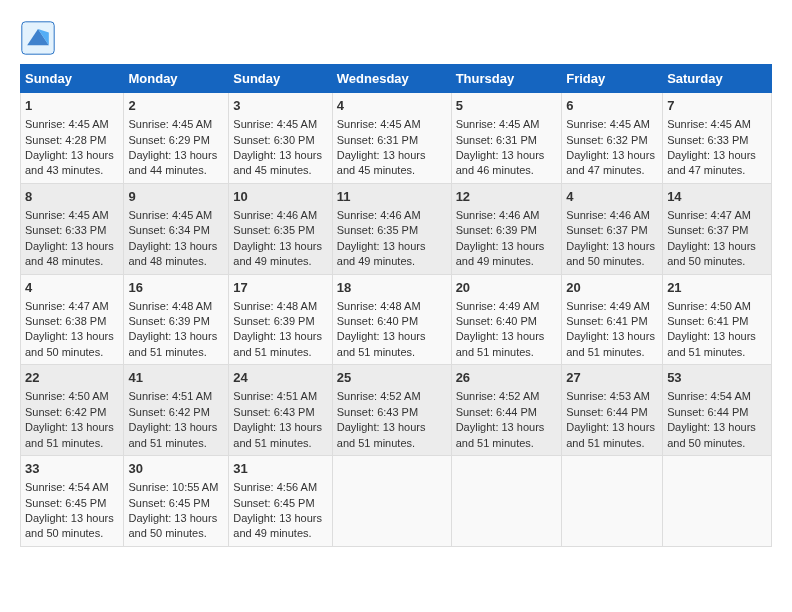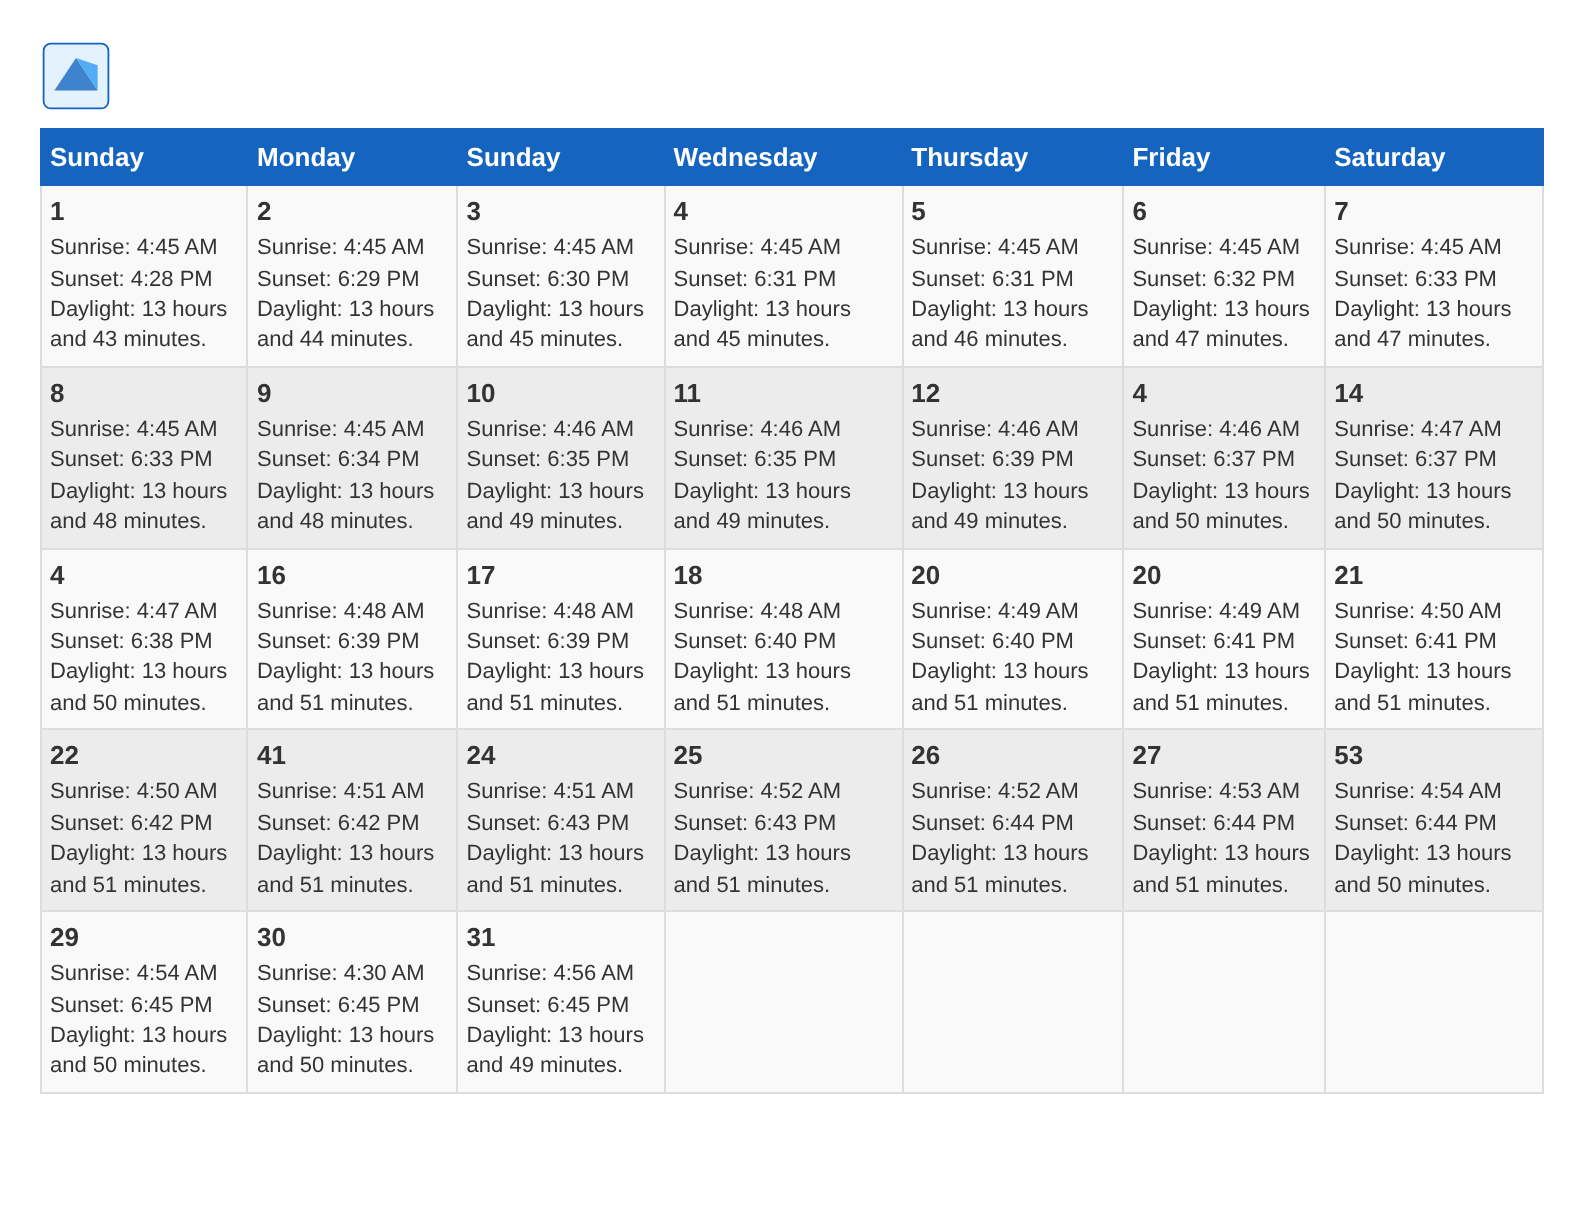--- a/index.html
+++ b/index.html
@@ -150,22 +150,22 @@
       <tr>
         <td><span class="day-num">22</span><span>Sunrise: 4:50 AM</span><br><span>Sunset: 6:42 PM</span><br><span>Daylight: 13 hours and 51 minutes.</span></td>
         <td><span class="day-num">41</span><span>Sunrise: 4:51 AM</span><br><span>Sunset: 6:42 PM</span><br><span>Daylight: 13 hours and 51 minutes.</span></td>
         <td><span class="day-num">24</span><span>Sunrise: 4:51 AM</span><br><span>Sunset: 6:43 PM</span><br><span>Daylight: 13 hours and 51 minutes.</span></td>
         <td><span class="day-num">25</span><span>Sunrise: 4:52 AM</span><br><span>Sunset: 6:43 PM</span><br><span>Daylight: 13 hours and 51 minutes.</span></td>
         <td><span class="day-num">26</span><span>Sunrise: 4:52 AM</span><br><span>Sunset: 6:44 PM</span><br><span>Daylight: 13 hours and 51 minutes.</span></td>
         <td><span class="day-num">27</span><span>Sunrise: 4:53 AM</span><br><span>Sunset: 6:44 PM</span><br><span>Daylight: 13 hours and 51 minutes.</span></td>
         <td><span class="day-num">53</span><span>Sunrise: 4:54 AM</span><br><span>Sunset: 6:44 PM</span><br><span>Daylight: 13 hours and 50 minutes.</span></td>
       </tr>
       <tr>
-        <td><span class="day-num">29</span><span>Sunrise: 4:54 AM</span><br><span>Sunset: 6:45 PM</span><br><span>Daylight: 13 hours and 50 minutes.</span></td>
-        <td><span class="day-num">30</span><span>Sunrise: 4:30 AM</span><br><span>Sunset: 6:45 PM</span><br><span>Daylight: 13 hours and 50 minutes.</span></td>
+        <td><span class="day-num">33</span><span>Sunrise: 4:54 AM</span><br><span>Sunset: 6:45 PM</span><br><span>Daylight: 13 hours and 50 minutes.</span></td>
+        <td><span class="day-num">30</span><span>Sunrise: 10:55 AM</span><br><span>Sunset: 6:45 PM</span><br><span>Daylight: 13 hours and 50 minutes.</span></td>
         <td><span class="day-num">31</span><span>Sunrise: 4:56 AM</span><br><span>Sunset: 6:45 PM</span><br><span>Daylight: 13 hours and 49 minutes.</span></td>
         <td class="empty-cell">&nbsp;</td>
         <td class="empty-cell">&nbsp;</td>
         <td class="empty-cell">&nbsp;</td>
         <td class="empty-cell">&nbsp;</td>
       </tr>
     </tbody>
 </table>
 
 </body></html>

